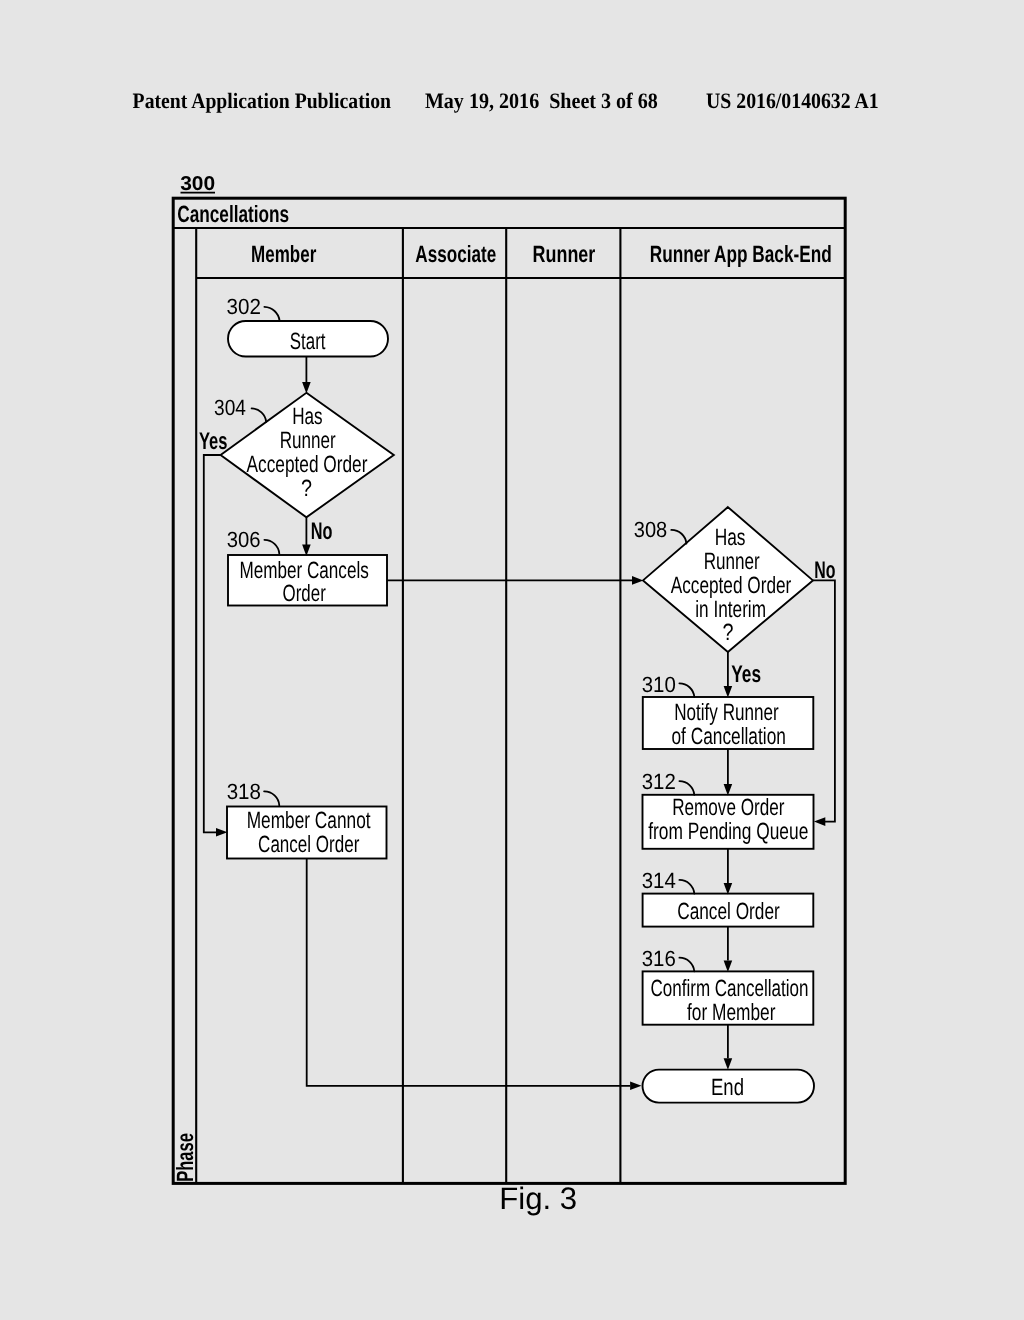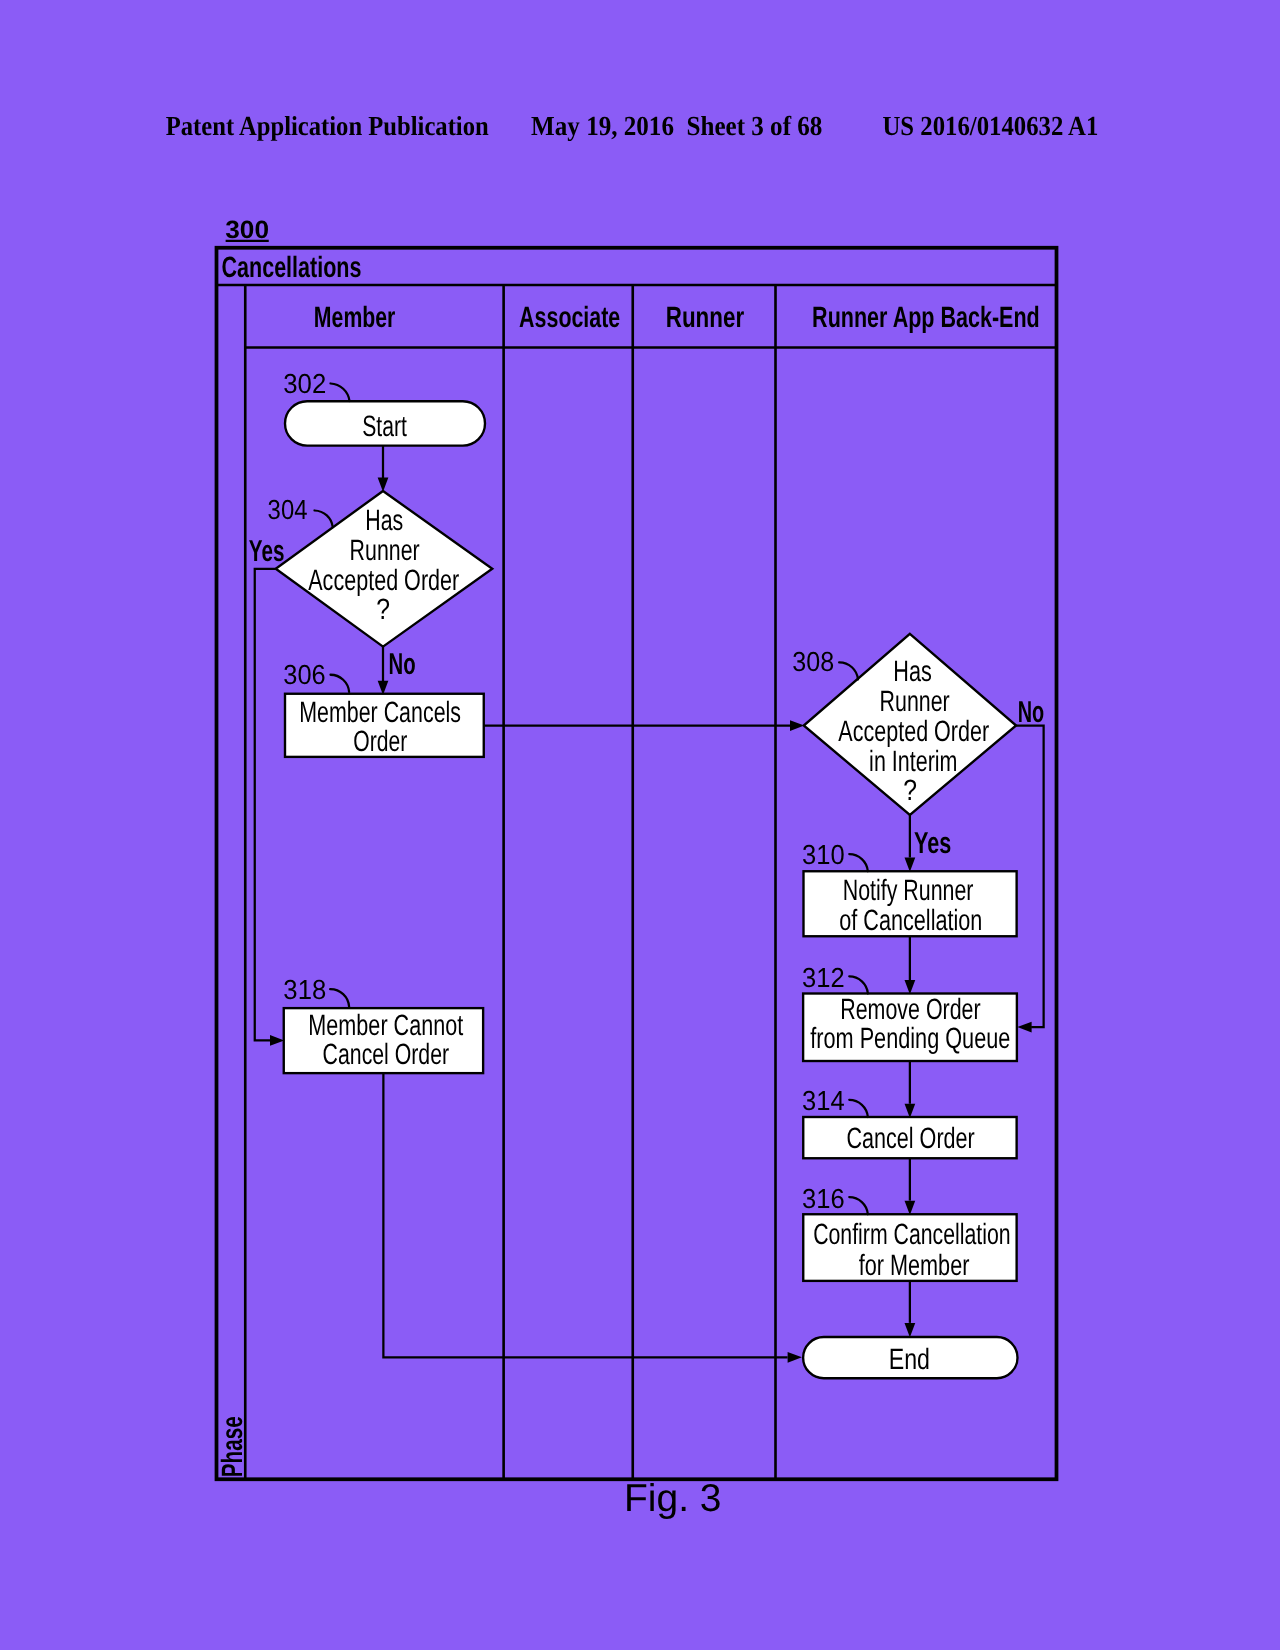--- a/index.html
+++ b/index.html
@@ -1,20 +1,20 @@
 <!DOCTYPE html>
 <html><head>
 <meta charset="utf-8">
 <title>Patent Application Publication</title>
 <style>
   html, body { margin:0; padding:0; background:#ffffff; }
   body { width:1024px; height:1320px; overflow:hidden;
          font-family:"Liberation Sans", sans-serif; color:#000;
          -webkit-font-smoothing:antialiased; text-rendering:geometricPrecision; }
-  #page { position:relative; width:1024px; height:1320px; background:#8b5cf6; }
+  #page { position:relative; width:1024px; height:1320px; background:#e5e5e5; }
   svg#figure { position:absolute; left:0; top:0; display:block; transform:translateZ(0); }
   text { white-space:pre; }
   .hdr   { font-family:"Liberation Serif", serif; font-weight:bold; font-size:22px; fill:#000; }
   .shape { fill:#fff; stroke:#000; stroke-width:1.9; }
   .conn  { fill:none;  stroke:#000; stroke-width:1.8; stroke-linecap:butt; }
   .arrow { fill:#000;  stroke:none; }
   .lane  { fill:none;  stroke:#000; stroke-width:2.1; }
   .laneouter { fill:none; stroke:#000; stroke-width:3.0; }
   .leader{ fill:none;  stroke:#000; stroke-width:1.8; stroke-linecap:round; }
   .t     { font-family:"Liberation Sans", sans-serif; font-size:23.5px; fill:#000; }

